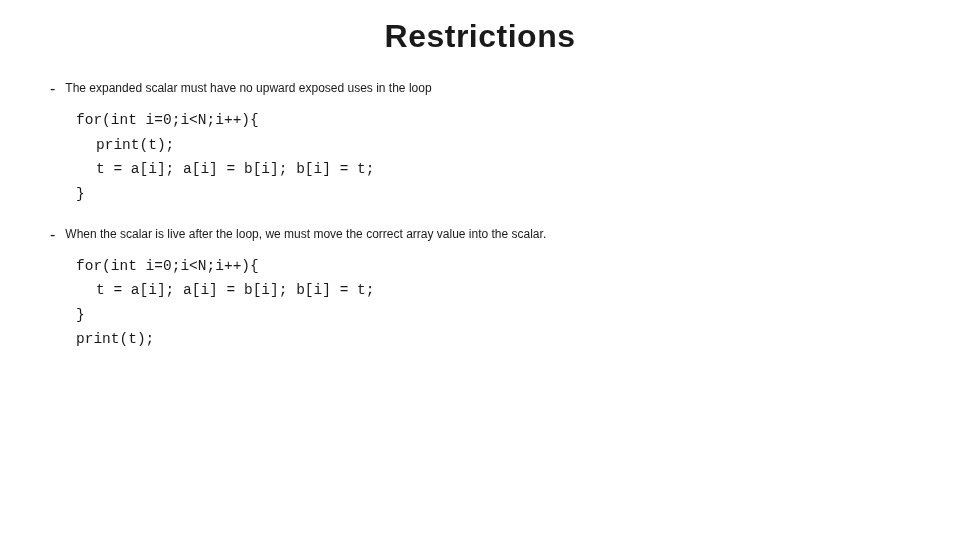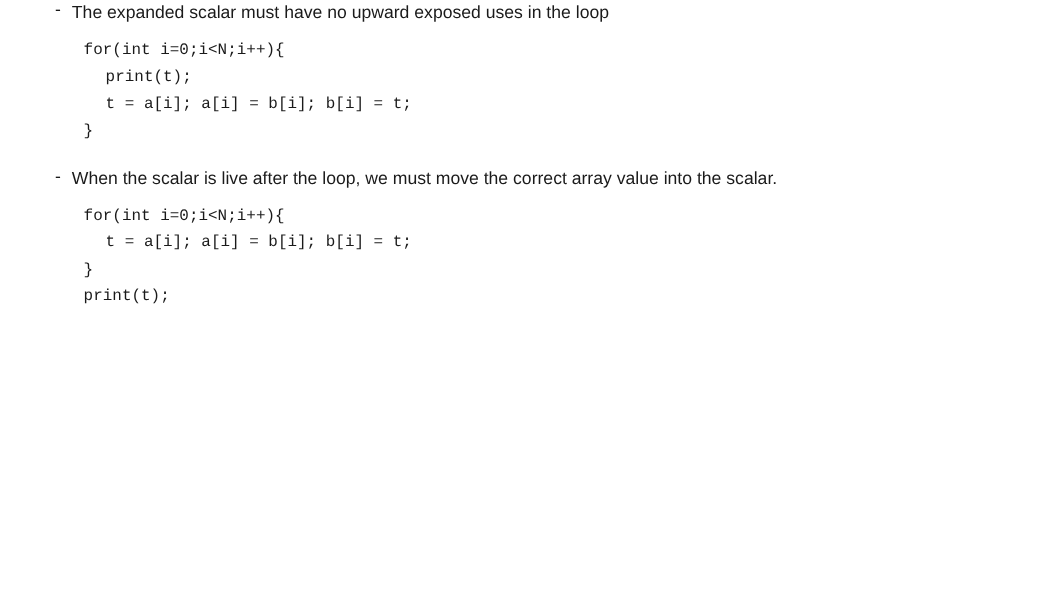--- a/index.html
+++ b/index.html
@@ -47,21 +47,21 @@
 
     .bullet {
       font-size: 16px;
       font-family: 'Arial', sans-serif;
       margin-right: 10px;
       margin-top: 1px;
       flex-shrink: 0;
     }
 
     .bullet-text {
-      font-size: 16px;
+      font-size: 12px;
       font-family: 'Arial', sans-serif;
       line-height: 1.5;
     }
 
     .code-block {
       margin: 10px 0 18px 26px;
       font-family: 'Courier New', Courier, monospace;
       font-size: 14.5px;
       line-height: 1.7;
       color: #1a1a1a;
@@ -72,20 +72,21 @@
     }
 
     .indent1 {
       padding-left: 20px;
     }
   </style>
 </head>
 <body>
 
 <div class="page">
+  <div class="title">Restrictions</div>
 
   <div class="content">
 
     <div class="bullet-section">
       <span class="bullet">-</span>
       <span class="bullet-text">The expanded scalar must have no upward exposed uses in the loop</span>
     </div>
 
     <div class="code-block">
       <span class="code-line">for(int i=0;i&lt;N;i++){</span>

